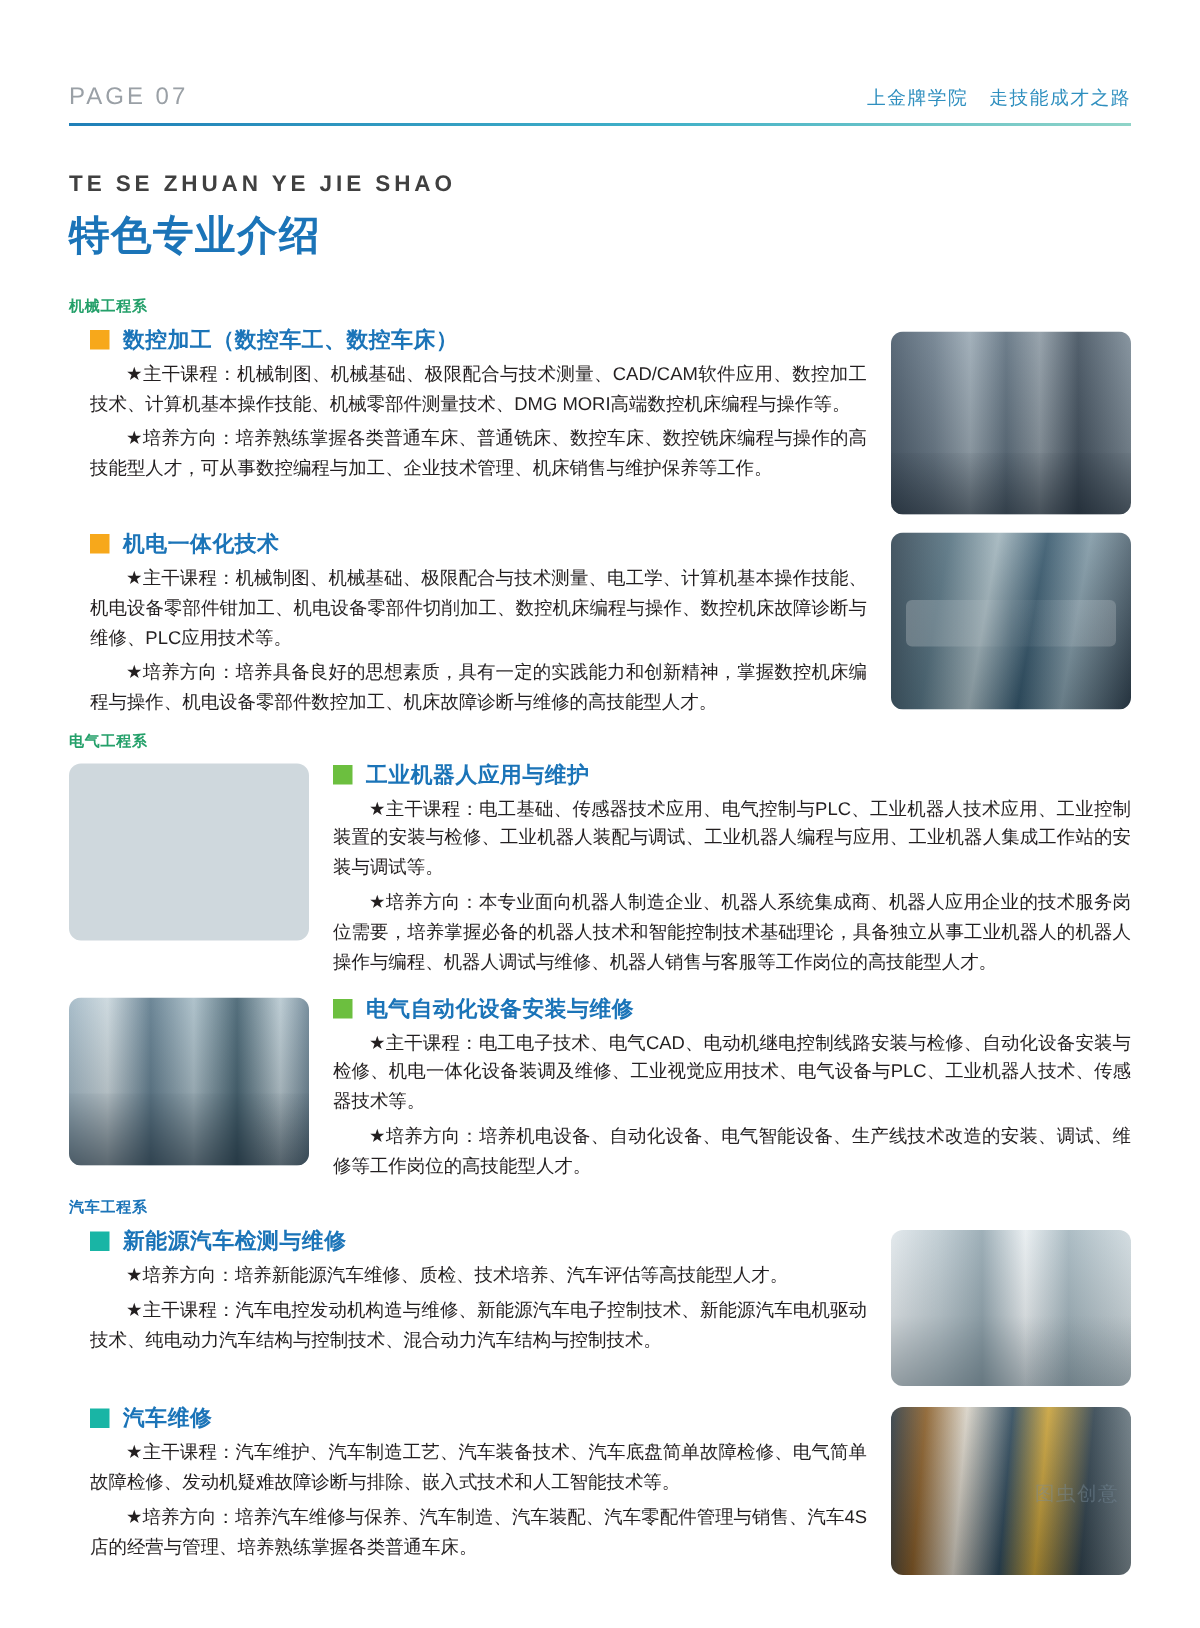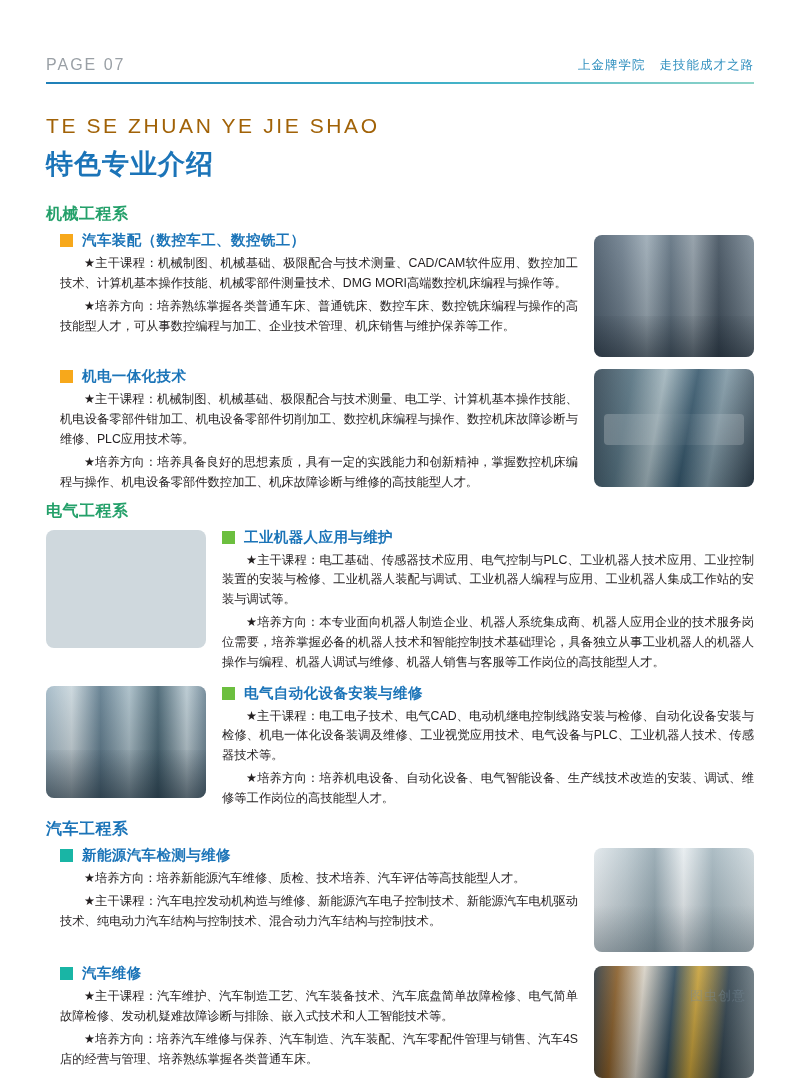--- a/index.html
+++ b/index.html
@@ -59,36 +59,36 @@
     bottom: 0;
     height: 2px;
     background: linear-gradient(to right, #1f7fb8 0%, #3fb0c8 55%, #8fd4c8 100%);
   }
 
   
   .title-block {
     margin-top: 30px;
   }
   .title-en {
-    font-size: 21px;
+    font-size: 15px;
     letter-spacing: 2.6px;
-    color: #a16207;
-    font-weight: 400;
+    color: #404040;
+    font-weight: 700;
   }
   .title-cn {
     font-size: 27px;
     font-weight: bold;
     color: #1b74b8;
     letter-spacing: 1px;
     margin-top: 8px;
   }
 
   
   .dept {
-    font-size: 16px;
+    font-size: 10px;
     font-weight: bold;
     color: #24a06a;
     margin-top: 22px;
     margin-bottom: 6px;
     letter-spacing: 0.5px;
   }
   .dept.blue { color: #1b74b8; }
 
   
   .major {
@@ -238,21 +238,21 @@
 
   <div class="dept">机械工程系</div>
 
   <div class="sec clearfix" style="min-height:130px;">
     <div class="photo ph-cnc" style="right:0; top:4px; width:160px; height:122px;">
       <div class="ph-inner"></div>
     </div>
     <div style="margin-right:176px;">
       <div class="major">
         <span class="sq orange"></span>
-        <span class="major-label">汽车装配（数控车工、数控铣工）</span>
+        <span class="major-label">数控加工（数控车工、数控车床）</span>
       </div>
       <p class="para indent">
         <span class="lead star">★主干课程：</span><span>机械制图、机械基础、极限配合与技术测量、CAD/CAM软件应用、数控加工技术、计算机基本操作技能、机械零部件测量技术、DMG MORI高端数控机床编程与操作等。</span>
       </p>
       <p class="para indent">
         <span class="lead star">★培养方向：</span><span>培养熟练掌握各类普通车床、普通铣床、数控车床、数控铣床编程与操作的高技能型人才，可从事数控编程与加工、企业技术管理、机床销售与维护保养等工作。</span>
       </p>
     </div>
   </div>
 

